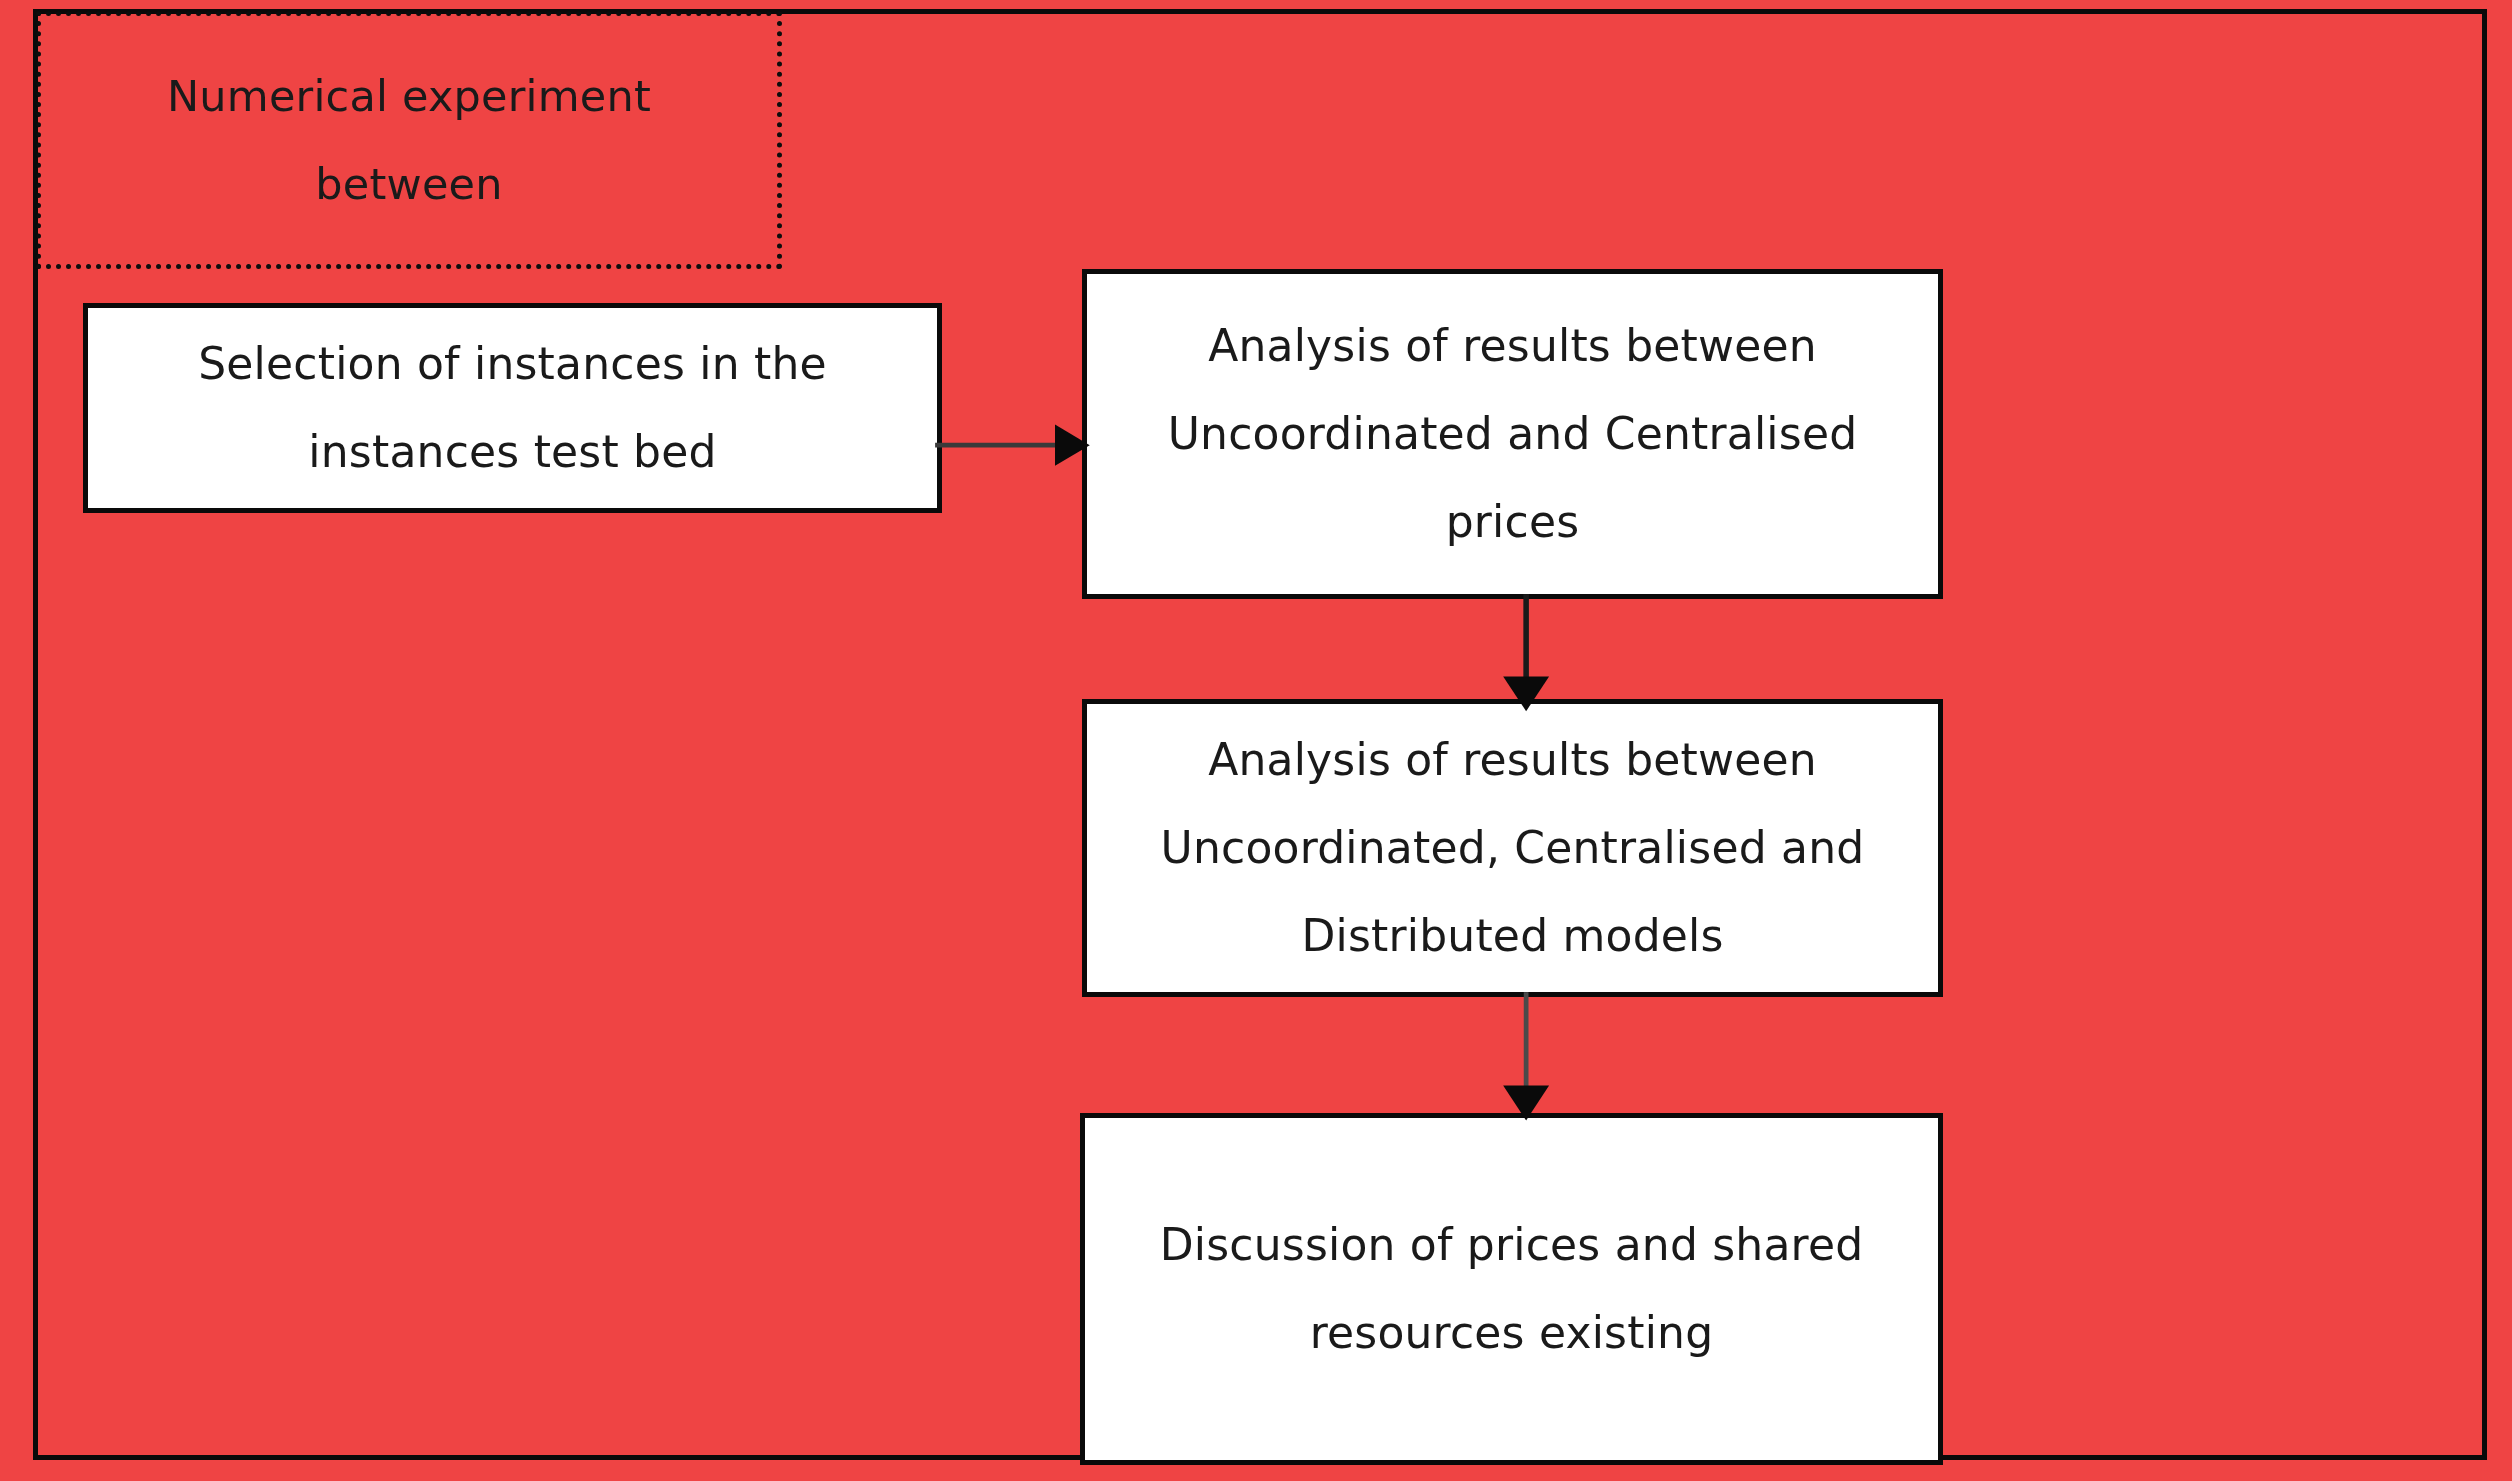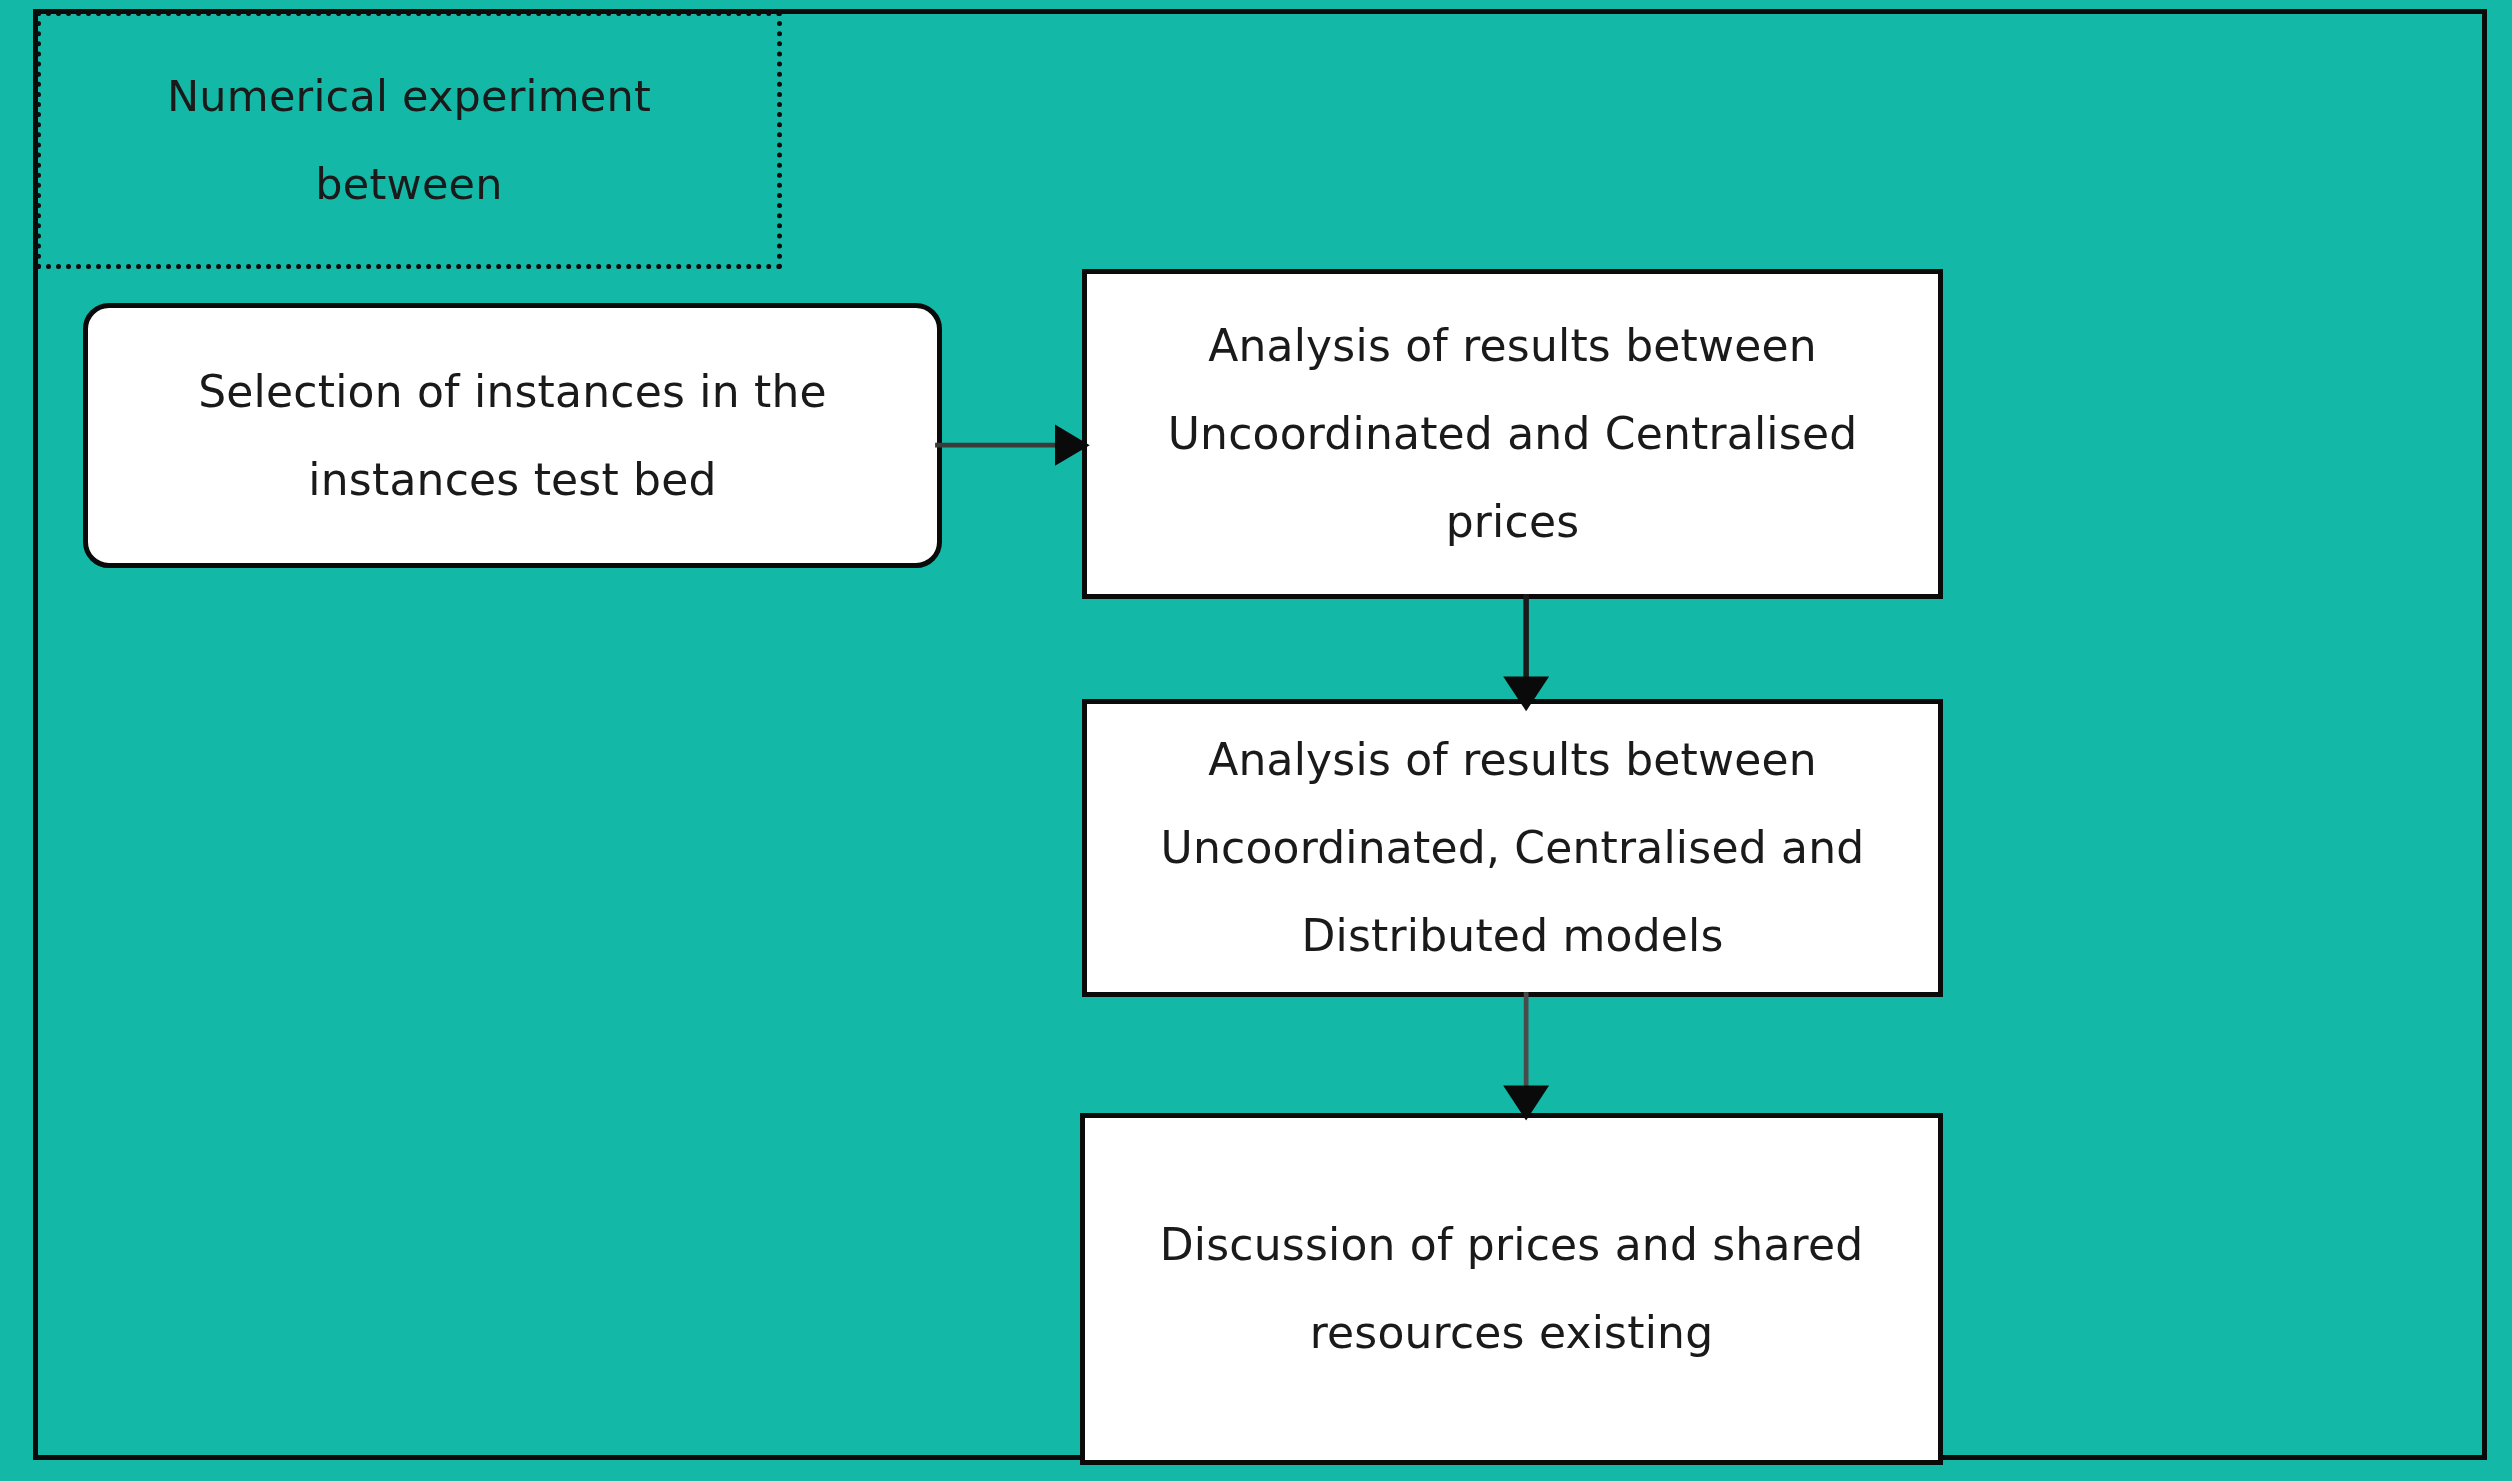--- a/index.html
+++ b/index.html
@@ -8,21 +8,21 @@
     padding: 0;
     background: #ffffff;
   }
   body {
     font-family: "DejaVu Sans", sans-serif;
   }
   #canvas {
     position: relative;
     width: 2512px;
     height: 1482px;
-    background: #14b8a6;
+    background: #ef4444;
     overflow: hidden;
   }
 
   
   .outer-frame {
     position: absolute;
     left: 33px;
     top: 8.7px;
     width: 2454px;
     height: 1451px;
@@ -75,21 +75,21 @@
     box-sizing: border-box;
   }
 
   .node-text {
     font-size: 44px;
     line-height: 2.0;
     padding: 0 27px;
     box-sizing: border-box;
   }
 
-  #node-selection  { left: 83px;  top: 303px;  width: 859px; height: 265px; border-radius: 26px; }
+  #node-selection  { left: 83px;  top: 303px;  width: 859px; height: 210px; }
   #node-analysis-2 { left: 1082px; top: 269px;  width: 861px; height: 330px; }
   #node-analysis-3 { left: 1082px; top: 699px;  width: 861px; height: 298px; }
   #node-discussion { left: 1080px; top: 1113px; width: 863px; height: 352px; }
 
   
   .connector {
     position: absolute;
     overflow: visible;
   }
   .connector svg { display: block; overflow: visible; }

